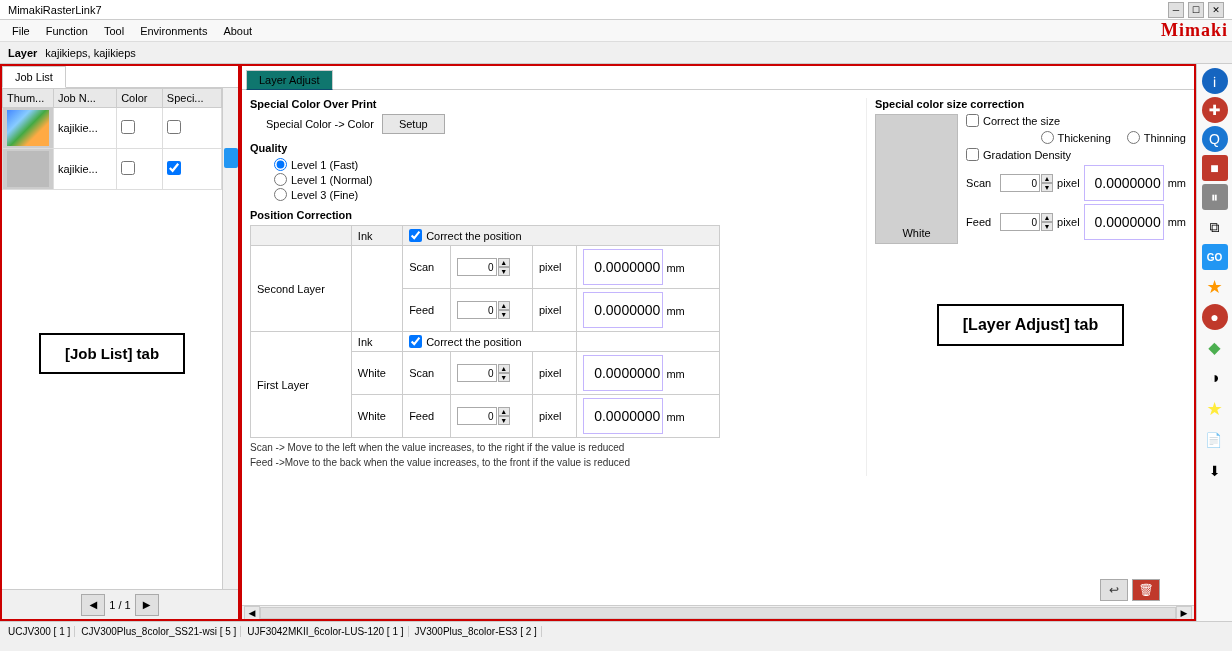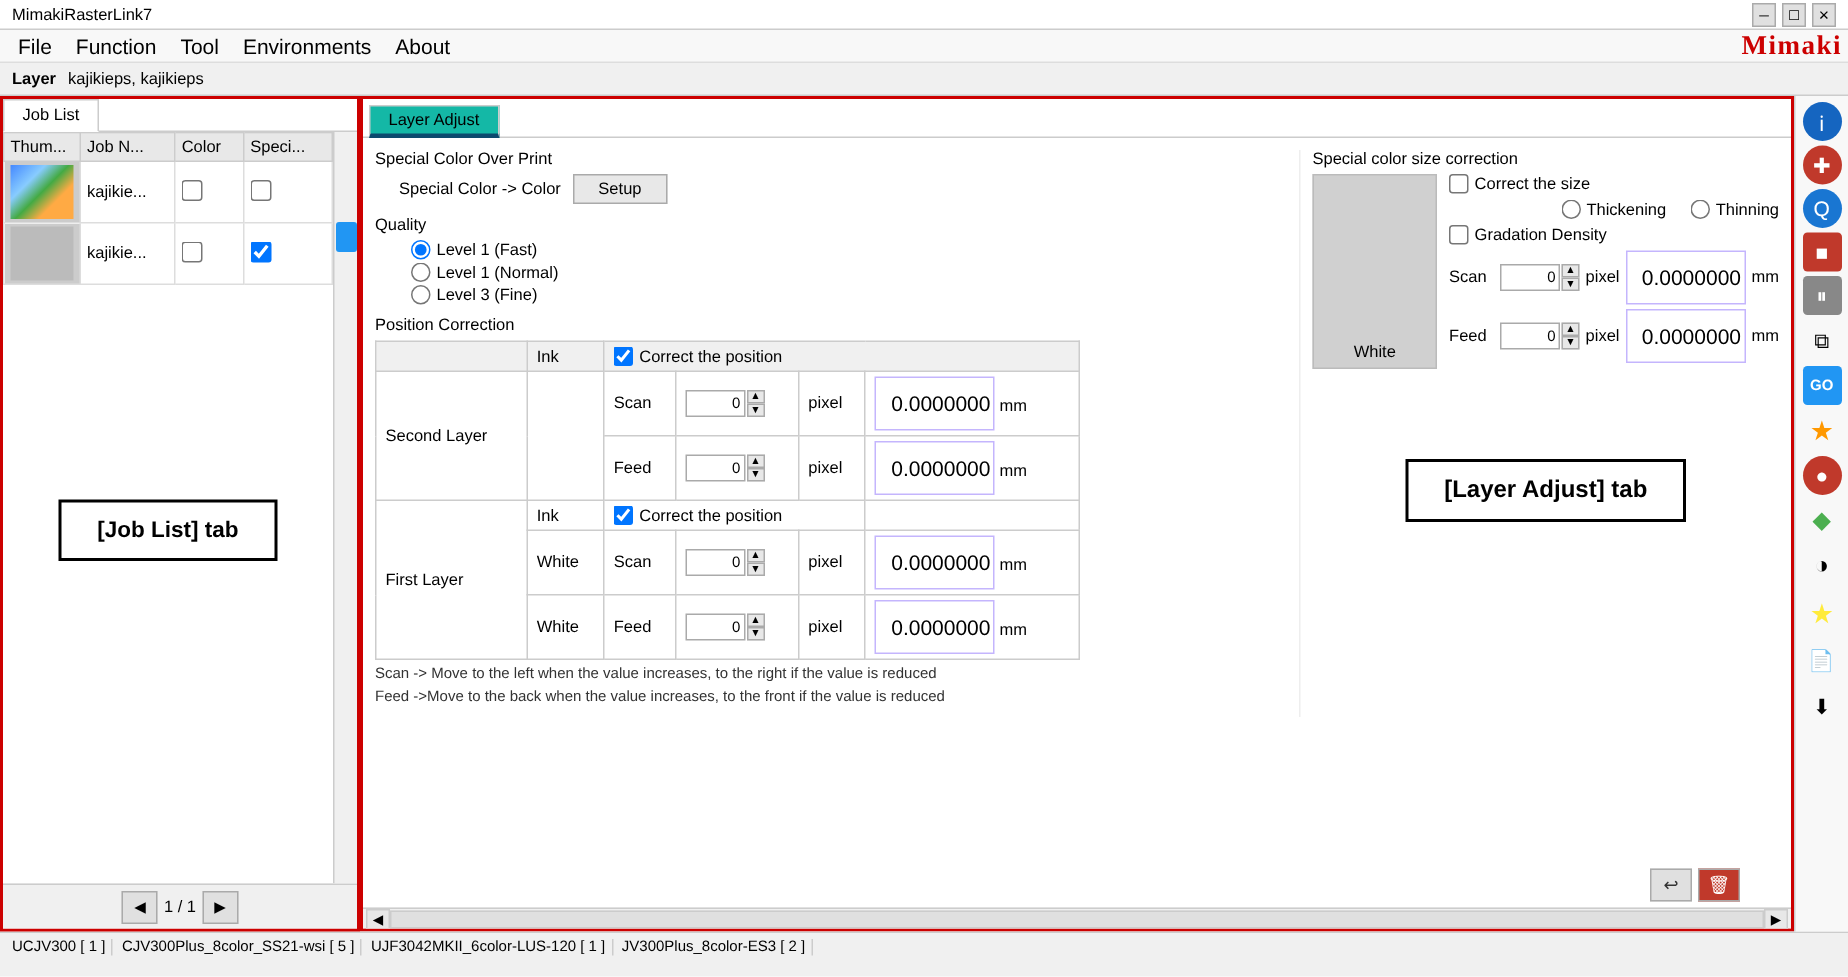--- a/index.html
+++ b/index.html
@@ -6,21 +6,21 @@
     body { font-family: 'Segoe UI', Tahoma, Geneva, Verdana, sans-serif; font-size: 11px; background: #f0f0f0; color: #000; width: 1232px; height: 651px; overflow: hidden; }
     
     
     .title-bar { height: 20px; background: #fff; display: flex; align-items: center; justify-content: space-between; padding: 0 8px; border-bottom: 1px solid #ccc; }
     .title-bar-left { display: flex; align-items: center; gap: 6px; }
     .title-bar-controls { display: flex; gap: 4px; }
     .title-btn { width: 16px; height: 16px; border: 1px solid #aaa; background: #e0e0e0; cursor: pointer; font-size: 9px; display: flex; align-items: center; justify-content: center; }
     
     
     .menu-bar { height: 22px; background: #f8f8f8; display: flex; align-items: center; padding: 0 4px; border-bottom: 1px solid #ddd; }
-    .menu-item { padding: 2px 8px; cursor: pointer; font-size: 14px; }
+    .menu-item { padding: 2px 8px; cursor: pointer; font-size: 11px; }
     
     
     .main-container { display: flex; height: calc(651px - 30px - 22px - 22px - 20px); }
     
     
     .layer-bar { height: 22px; background: #f0f0f0; display: flex; align-items: center; padding: 0 8px; border-bottom: 1px solid #ccc; font-size: 11px; }
     .layer-label { margin-right: 8px; font-weight: bold; }
     .layer-value { color: #000; }
     
     
@@ -48,27 +48,27 @@
     
     
     .left-bottom { height: 30px; border-top: 1px solid #ccc; display: flex; align-items: center; justify-content: center; gap: 4px; background: #f0f0f0; }
     .nav-btn { width: 24px; height: 22px; border: 1px solid #aaa; background: #e0e0e0; cursor: pointer; display: flex; align-items: center; justify-content: center; font-size: 10px; }
     .page-label { font-size: 11px; }
     
     
     .right-panel { flex: 1; border: 2px solid #cc0000; background: #fff; display: flex; flex-direction: column; overflow: hidden; }
     .right-tabs { display: flex; border-bottom: 1px solid #ccc; padding: 4px 4px 0; }
     .right-tab { padding: 3px 12px; border: 1px solid #ccc; border-bottom: none; background: #e8e8e8; cursor: pointer; font-size: 11px; }
-    .right-tab.active { background: #14b8a6; border-bottom: 3px solid #0c4a6e; margin-bottom: -1px; }
+    .right-tab.active { background: #0f766e; border-bottom: 1px solid #0c4a6e; margin-bottom: -1px; }
     
     
     .right-content { flex: 1; overflow: auto; padding: 8px; }
     
     
-    .section-title { font-size: 11px; font-weight: normal; margin-bottom: 4px; }
+    .section-title { font-size: 11px; font-weight: bold; margin-bottom: 4px; }
     
     
     .special-color-section { border: none; margin-bottom: 8px; }
     .special-color-inner { display: flex; align-items: center; gap: 8px; margin-left: 16px; }
     .setup-btn { padding: 3px 16px; border: 1px solid #aaa; background: #e8e8e8; cursor: pointer; font-size: 11px; }
     
     
     .quality-section { margin-bottom: 8px; }
     .radio-group { margin-left: 24px; }
     .radio-item { display: flex; align-items: center; gap: 4px; margin-bottom: 2px; }

